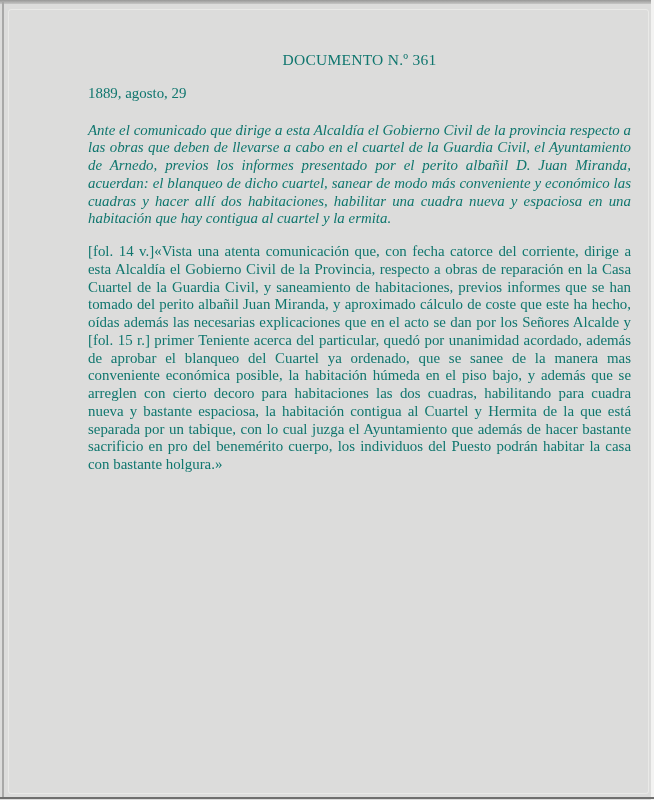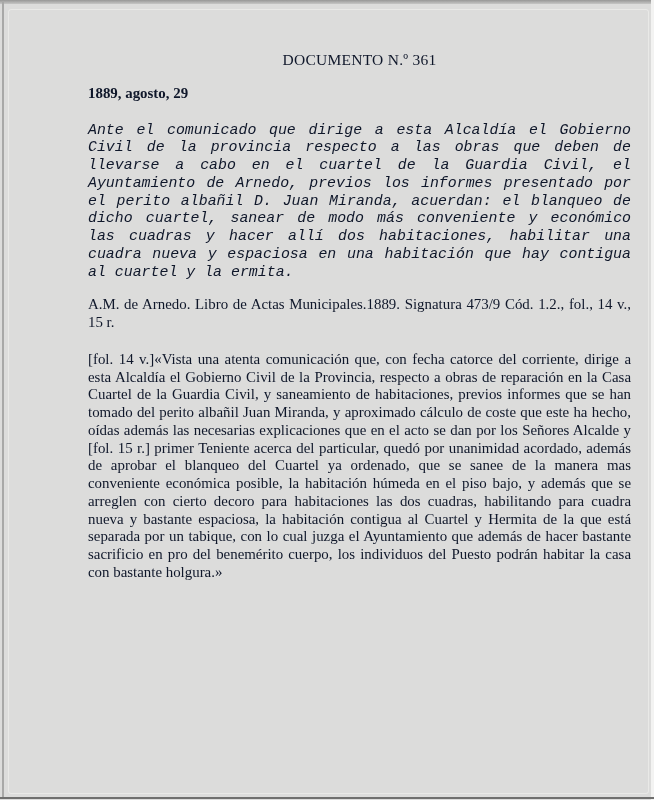--- a/index.html
+++ b/index.html
@@ -51,57 +51,54 @@
   }
   .title {
     margin: 0 0 16px 0;
     font-size: 15.5px;
     font-weight: normal;
     text-align: center;
     letter-spacing: 0.25px;
   }
   .dateline {
     margin: 4px 0 19px 0;
-    font-weight: bold;
   }
   .dateline p {
     margin: 0;
   }
   .abstract {
     margin: 0 0 15px 0;
     font-style: italic;
     text-align: justify;
-    font-family: Liberation Mono, monospace;
   }
   .citation {
     margin: 0 0 19px 0;
     text-align: justify;
   }
   .transcription {
     margin: 0;
     text-align: justify;
     font-family: Liberation Serif, serif;
   }
 </style>
 </head>
 <body>
 
-<div class="page" style="background: rgb(220, 220, 219); color: #0f172a;">
+<div class="page" style="background: rgb(220, 220, 219); color: #0f766e;">
   <div class="edge-top"></div>
   <div class="edge-left"></div>
   <div class="edge-right"></div>
   <div class="edge-bottom"></div>
   <div class="inner-line"></div>
 
   <div class="content">
     <h1 class="title">DOCUMENTO N.º 361</h1>
 
     <div class="dateline">
       <p>1889, agosto, 29</p>
     </div>
 
     <p class="abstract">Ante el comunicado que dirige a esta Alcaldía el Gobierno Civil de la provincia respecto a las obras que deben de llevarse a cabo en el cuartel de la Guardia Civil, el Ayuntamiento de Arnedo, previos los informes presentado por el perito albañil D. Juan Miranda, acuerdan: el blanqueo de dicho cuartel, sanear de modo más conveniente y económico las cuadras y hacer allí dos habitaciones, habilitar una cuadra nueva y espaciosa en una habitación que hay contigua al cuartel y la ermita.</p>
 
-    <p class="citation">A.M. de Arnedo. Libro de Actas Municipales.1889. Signatura 473/9 Cód. 1.2., fol., 14 v., 15 r.</p>
 
     <p class="transcription">[fol. 14 v.]«Vista una atenta comunicación que, con fecha catorce del corriente, dirige a esta Alcaldía el Gobierno Civil de la Provincia, respecto a obras de reparación en la Casa Cuartel de la Guardia Civil, y saneamiento de habitaciones, previos informes que se han tomado del perito albañil Juan Miranda, y aproximado cálculo de coste que este ha hecho, oídas además las necesarias explicaciones que en el acto se dan por los Señores Alcalde y [fol. 15 r.] primer Teniente acerca del particular, quedó por unanimidad acordado, además de aprobar el blanqueo del Cuartel ya ordenado, que se sanee de la manera mas conveniente económica posible, la habitación húmeda en el piso bajo, y además que se arreglen con cierto decoro para habitaciones las dos cuadras, habilitando para cuadra nueva y bastante espaciosa, la habitación contigua al Cuartel y Hermita de la que está separada por un tabique, con lo cual juzga el Ayuntamiento que además de hacer bastante sacrificio en pro del benemérito cuerpo, los individuos del Puesto podrán habitar la casa con bastante holgura.»</p>
   </div>
 </div>
 
 </body></html>

